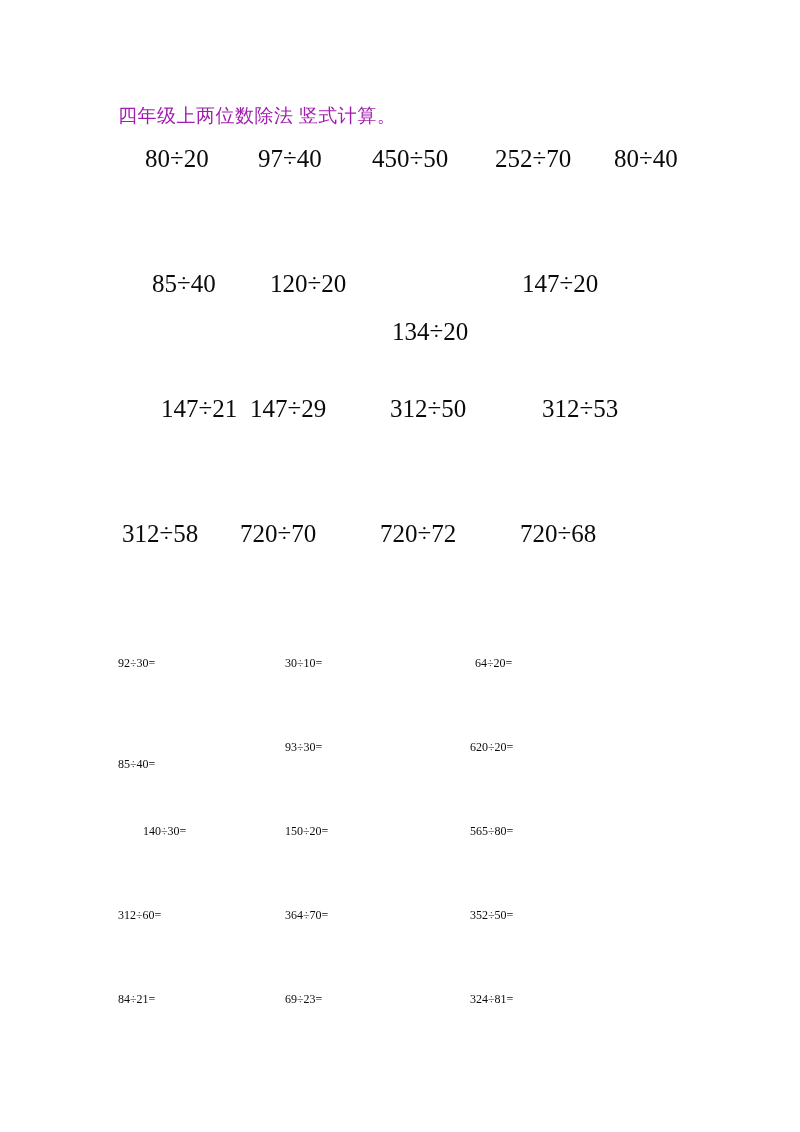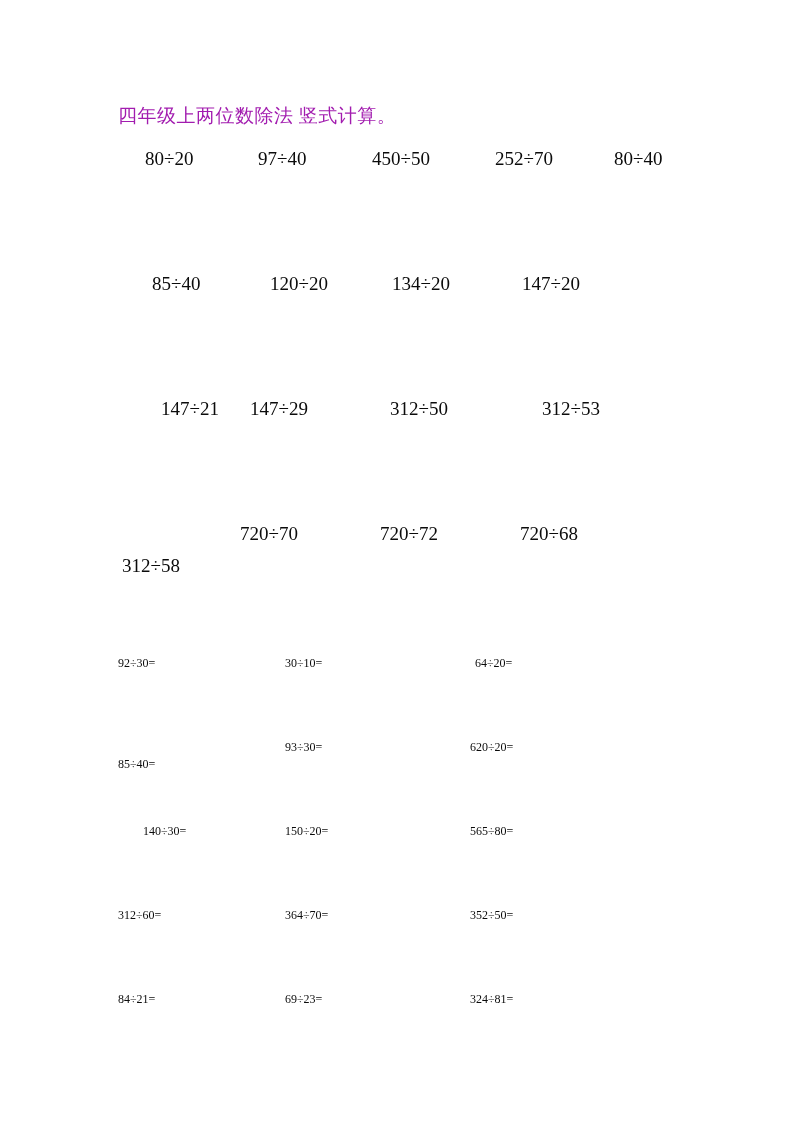--- a/index.html
+++ b/index.html
@@ -46,21 +46,21 @@
     width: 800px;
   }
   .v-row {
     position: relative;
     height: 125px;
     width: 800px;
   }
   .v-item {
     position: absolute;
     top: 0;
-    font-size: 19px;
+    font-size: 25px;
     line-height: 26px;
     white-space: nowrap;
     color: #0b0b0b;
   }
 
   
   .eq-section {
     position: absolute;
     left: 0;
     top: 650px;
@@ -91,31 +91,31 @@
       <div class="v-row">
         <span class="v-item" style="left: 145px;">80÷20</span>
         <span class="v-item" style="left: 258px;">97÷40</span>
         <span class="v-item" style="left: 372px;">450÷50</span>
         <span class="v-item" style="left: 495px;">252÷70</span>
         <span class="v-item" style="left: 614px;">80÷40</span>
       </div>
       <div class="v-row">
         <span class="v-item" style="left: 152px;">85÷40</span>
         <span class="v-item" style="left: 270px;">120÷20</span>
-        <span class="v-item" style="left: 392px;">134÷20</span>
+        <span class="v-item" style="left: 392px; margin-top: 48px;">134÷20</span>
         <span class="v-item" style="left: 522px;">147÷20</span>
       </div>
       <div class="v-row">
         <span class="v-item" style="left: 145px; margin-left: 16px;">147÷21</span>
         <span class="v-item" style="left: 250px;">147÷29</span>
         <span class="v-item" style="left: 390px;">312÷50</span>
         <span class="v-item" style="left: 542px;">312÷53</span>
       </div>
       <div class="v-row">
-        <span class="v-item" style="left: 122px; margin-top: 32px;">312÷58</span>
+        <span class="v-item" style="left: 122px;">312÷58</span>
         <span class="v-item" style="left: 240px;">720÷70</span>
         <span class="v-item" style="left: 380px;">720÷72</span>
         <span class="v-item" style="left: 520px;">720÷68</span>
       </div>
     </div>
 
   <div class="eq-section">
       <div class="e-row">
         <span class="e-item" style="left: 118px;">92÷30=</span>
         <span class="e-item" style="left: 285px;">30÷10=</span>

